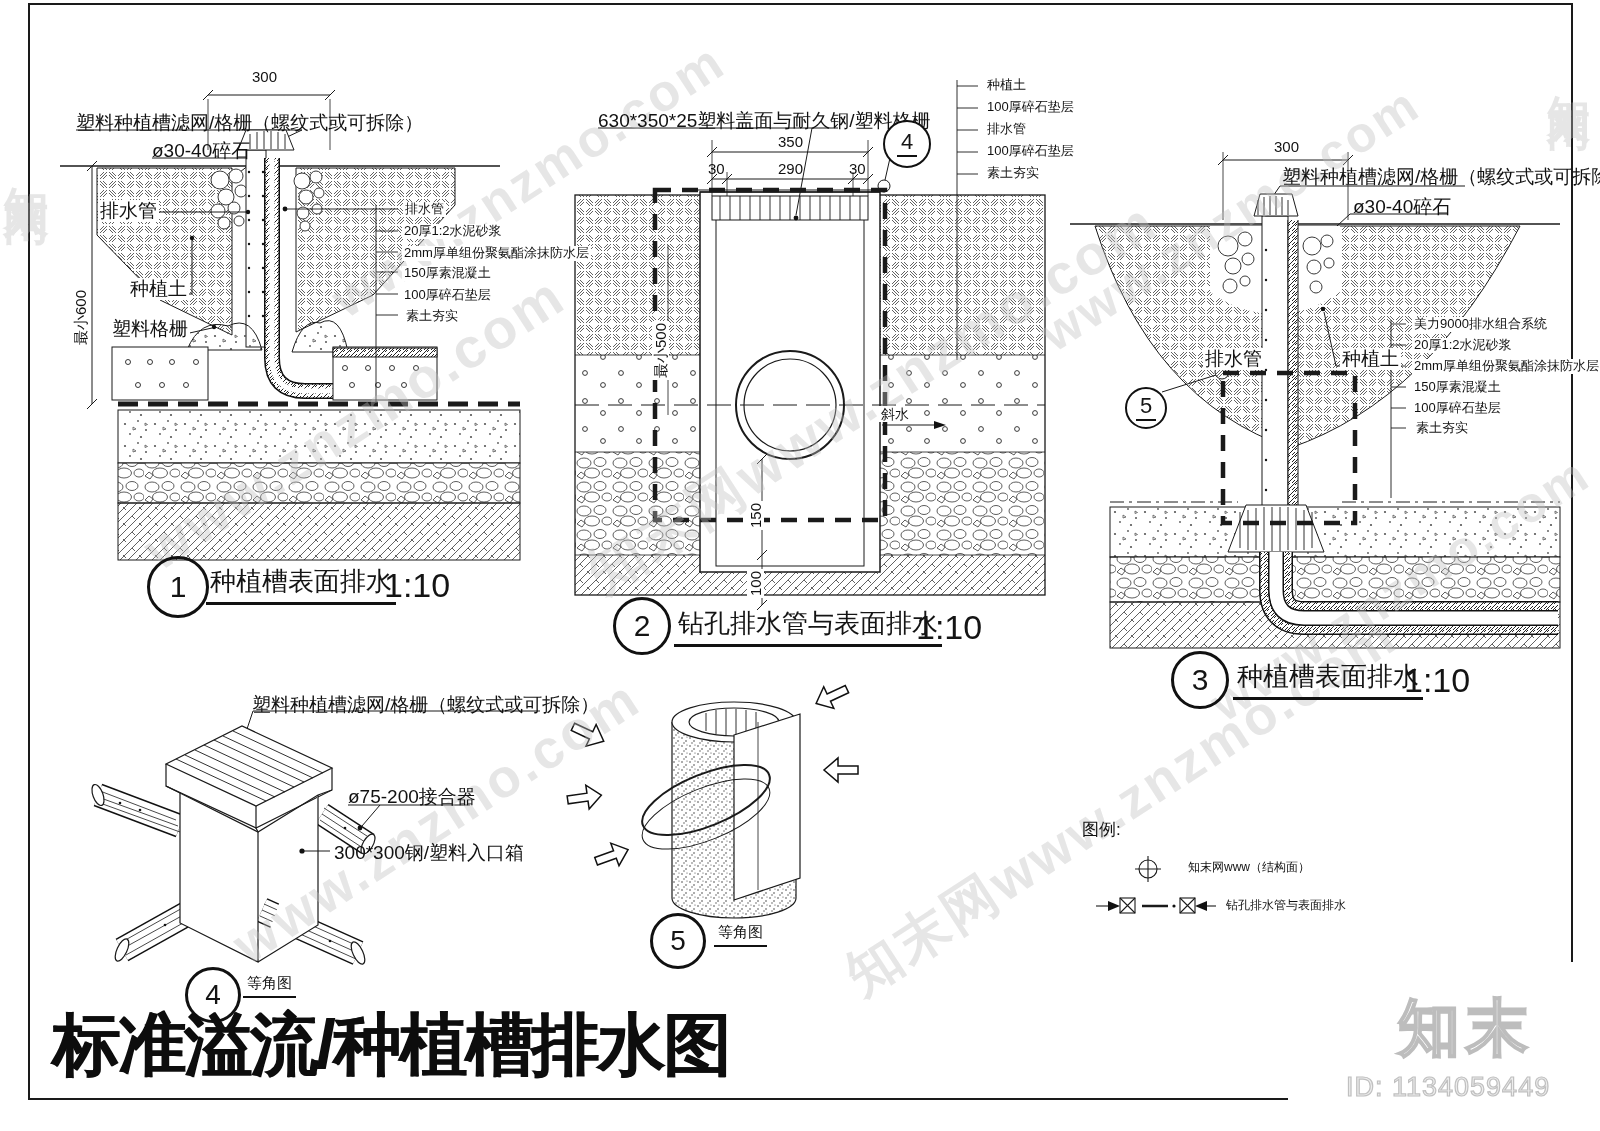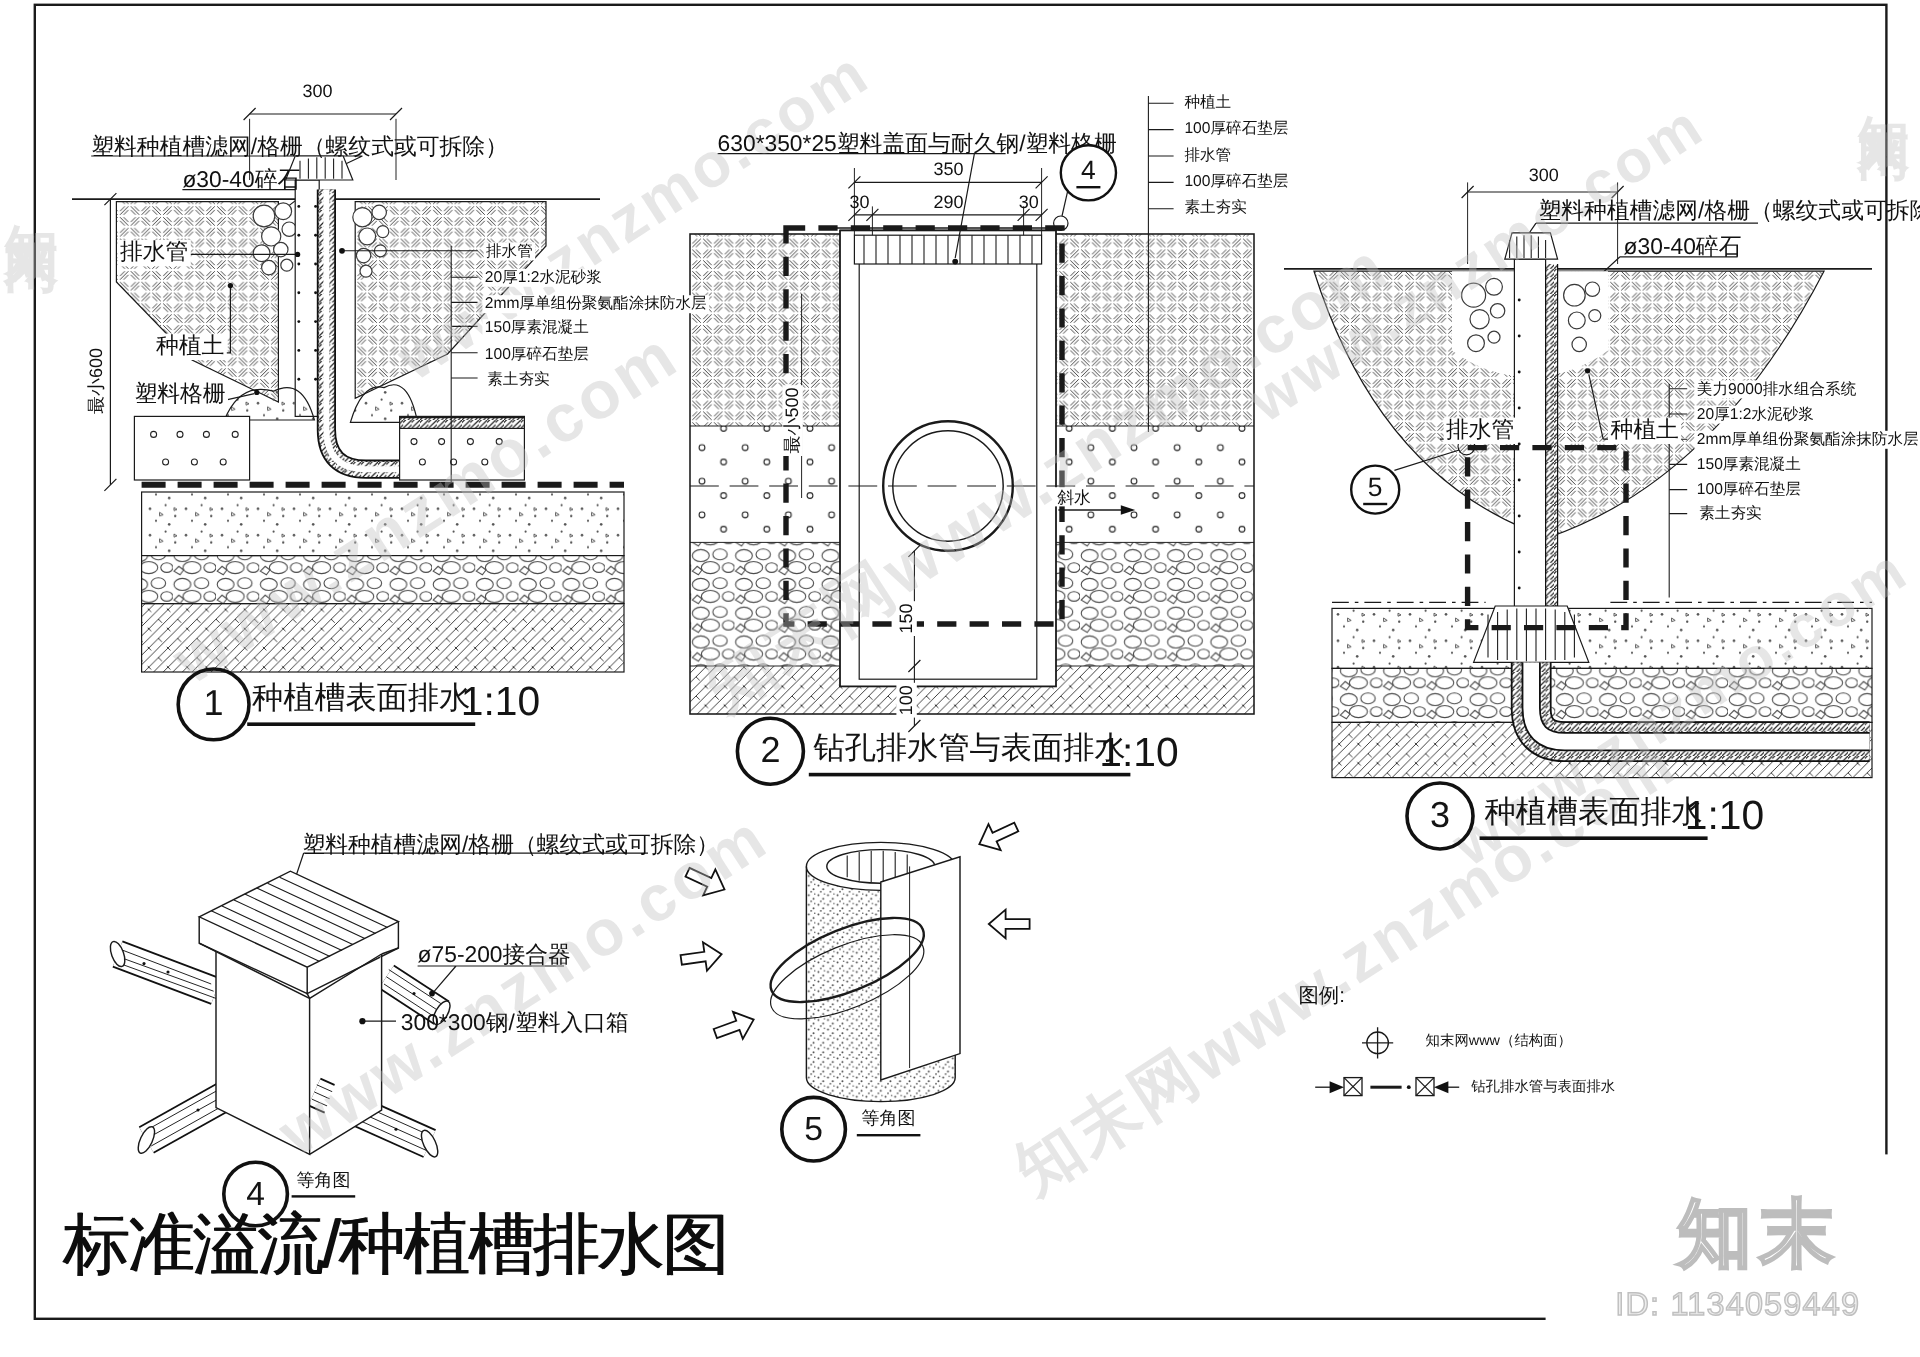--- a/index.html
+++ b/index.html
@@ -20,21 +20,21 @@
   .capnum{position:absolute;border:3px solid #111;border-radius:50%;display:flex;
           align-items:center;justify-content:center;font-size:30px;z-index:4;background:transparent}
   .cap{position:absolute;white-space:nowrap;font-size:26px;font-weight:500;z-index:4;
        border-bottom:3px solid #111;padding:0 4px 3px}
   .cap.small{font-size:15px;border-bottom-width:2.5px}
   .scale{position:absolute;white-space:nowrap;font-size:34px;z-index:4}
   .bubble{position:absolute;border:2px solid #111;border-radius:50%;display:flex;flex-direction:column;
           align-items:center;justify-content:center;z-index:4;background:#fff}
   .bubble b{font-weight:400;font-size:22px;line-height:1}
   .bubble i{display:block;width:20px;border-top:2px solid #111;margin-top:2px}
-  .sheet-title{position:absolute;left:52px;top:1000px;font-size:56px;font-weight:400;
+  .sheet-title{position:absolute;left:52px;top:1000px;font-size:68px;font-weight:700;
                letter-spacing:-2px;color:#0d0d0d;z-index:4;text-shadow:1px 0 0 currentColor}
   .whitebox{position:absolute;left:1288px;top:962px;width:312px;height:169px;background:#fff;z-index:5}
   .logo{position:absolute;left:1398px;top:986px;font-size:62px;font-weight:700;z-index:6;
         color:#fff;-webkit-text-stroke:2px #bdbdbd;letter-spacing:6px}
   .idtext{position:absolute;left:1346px;top:1072px;font-size:27px;z-index:6;color:#ededed;
           -webkit-text-stroke:1.2px #c0c0c0;letter-spacing:1px}
   .legend-title{font-size:17px}
 </style>
 </head>
 <body>

